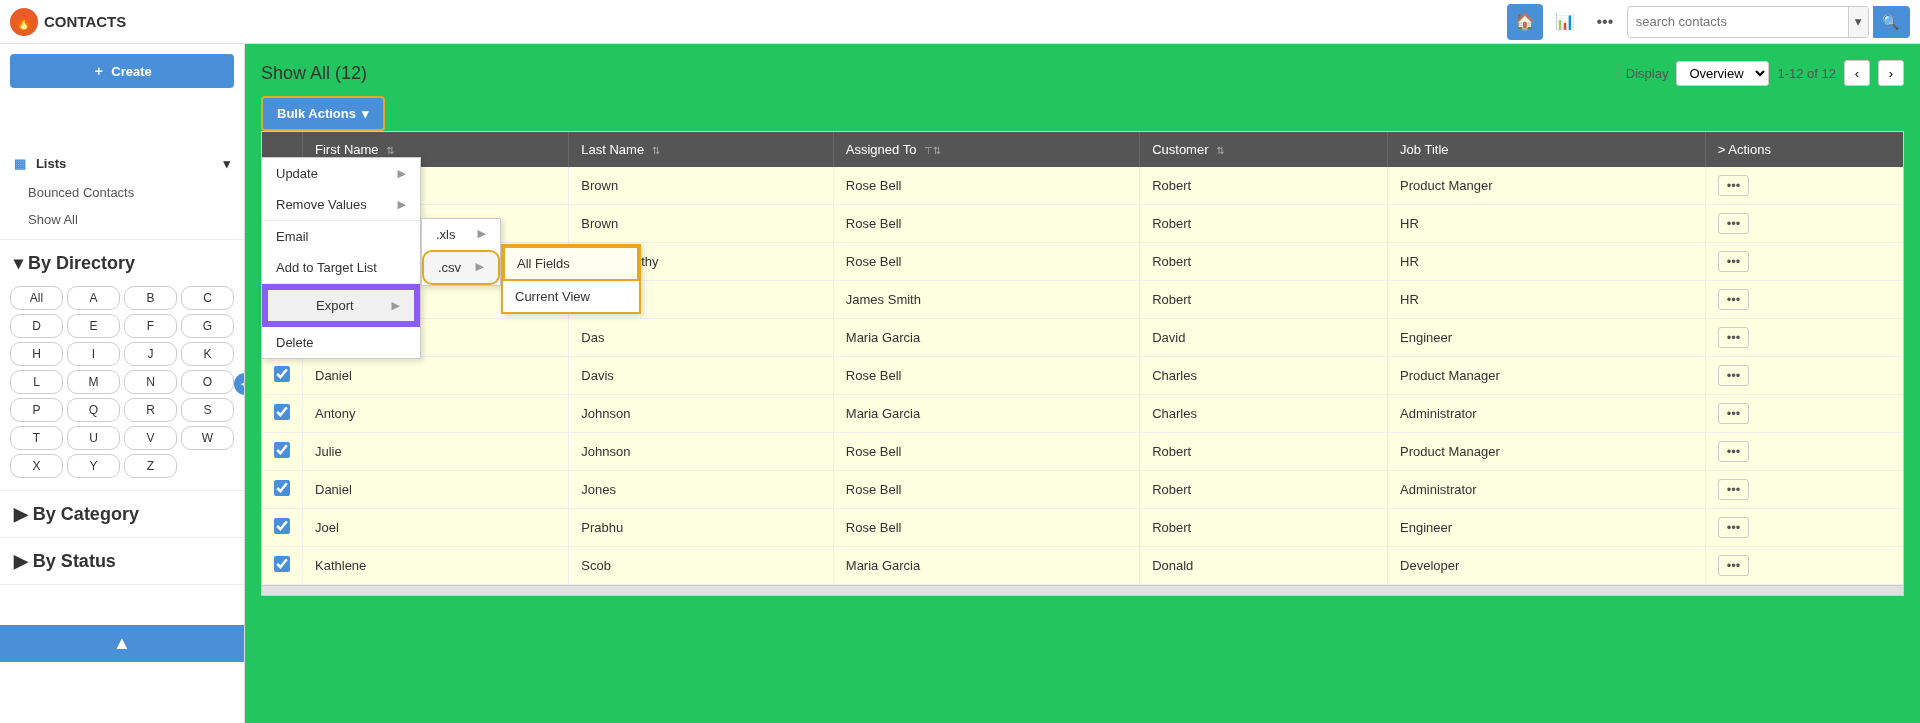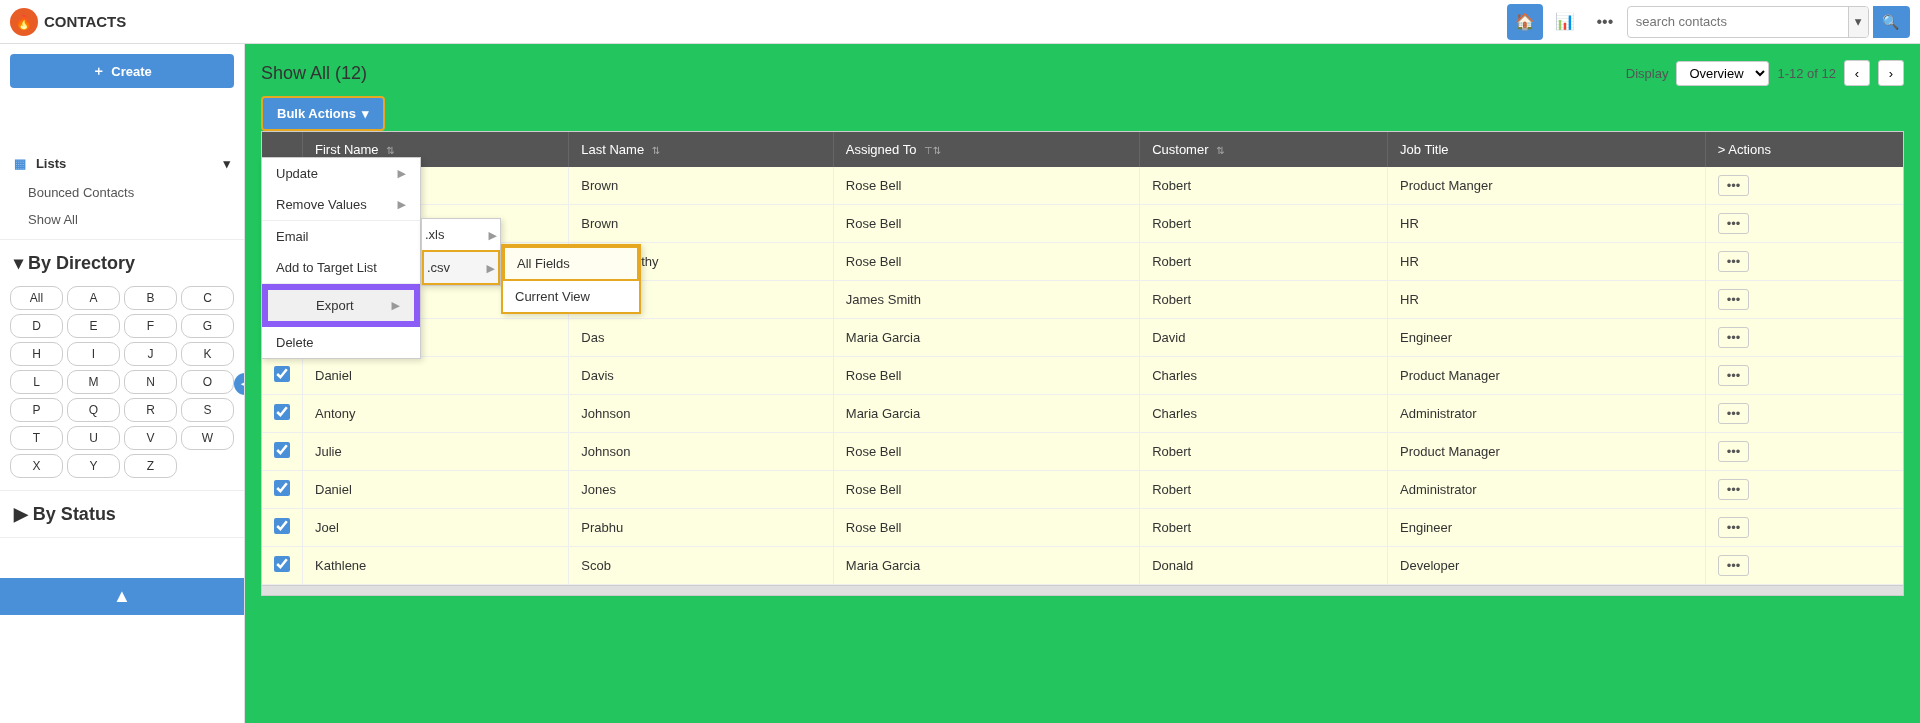--- a/index.html
+++ b/index.html
@@ -273,27 +273,28 @@
       left: 160px;
       top: 122px;
       background: white;
       border: 1px solid #ccc;
       box-shadow: 2px 2px 6px rgba(0,0,0,0.15);
       z-index: 101;
       min-width: 80px;
     }
     .submenu-item {
       display: flex;
-      align-items: flex-end;
+      align-items: flex-start;
       justify-content: space-between;
-      padding: 8px 3px;
+      padding: 8px 14px;
       cursor: pointer;
       font-size: 13px;
       color: #333;
       white-space: nowrap;
+      border-radius: 10px;
     }
     .submenu-item .arrow { color: #999; font-size: 11px; }
 
     
     .csv-submenu {
       position: absolute;
       left: 240px;
       top: 148px;
       background: white;
       border: 2px solid #e6a820;
@@ -440,20 +441,26 @@
         <button class="letter-btn">T</button>
         <button class="letter-btn">U</button>
         <button class="letter-btn">V</button>
         <button class="letter-btn">W</button>
         <button class="letter-btn">X</button>
         <button class="letter-btn">Y</button>
         <button class="letter-btn">Z</button>
       </div>
     </div>
 
+    <div class="sidebar-section">
+      <div class="sidebar-subsection">
+        <span>▶</span>
+        <span>By Category</span>
+      </div>
+    </div>
 
     <div class="sidebar-section">
       <div class="sidebar-subsection">
         <span>▶</span>
         <span>By Status</span>
       </div>
     </div>
 
     <button class="sidebar-collapse-btn">◀</button>
 

